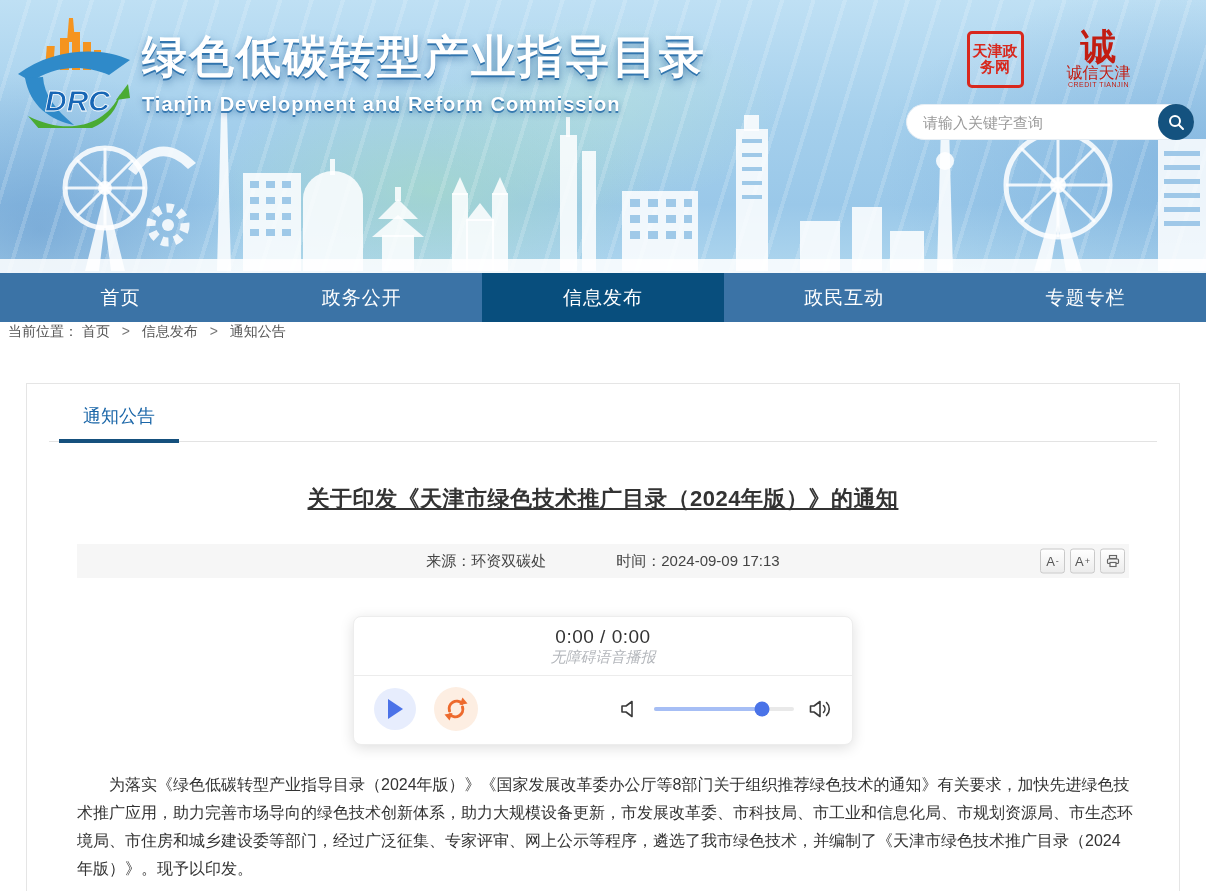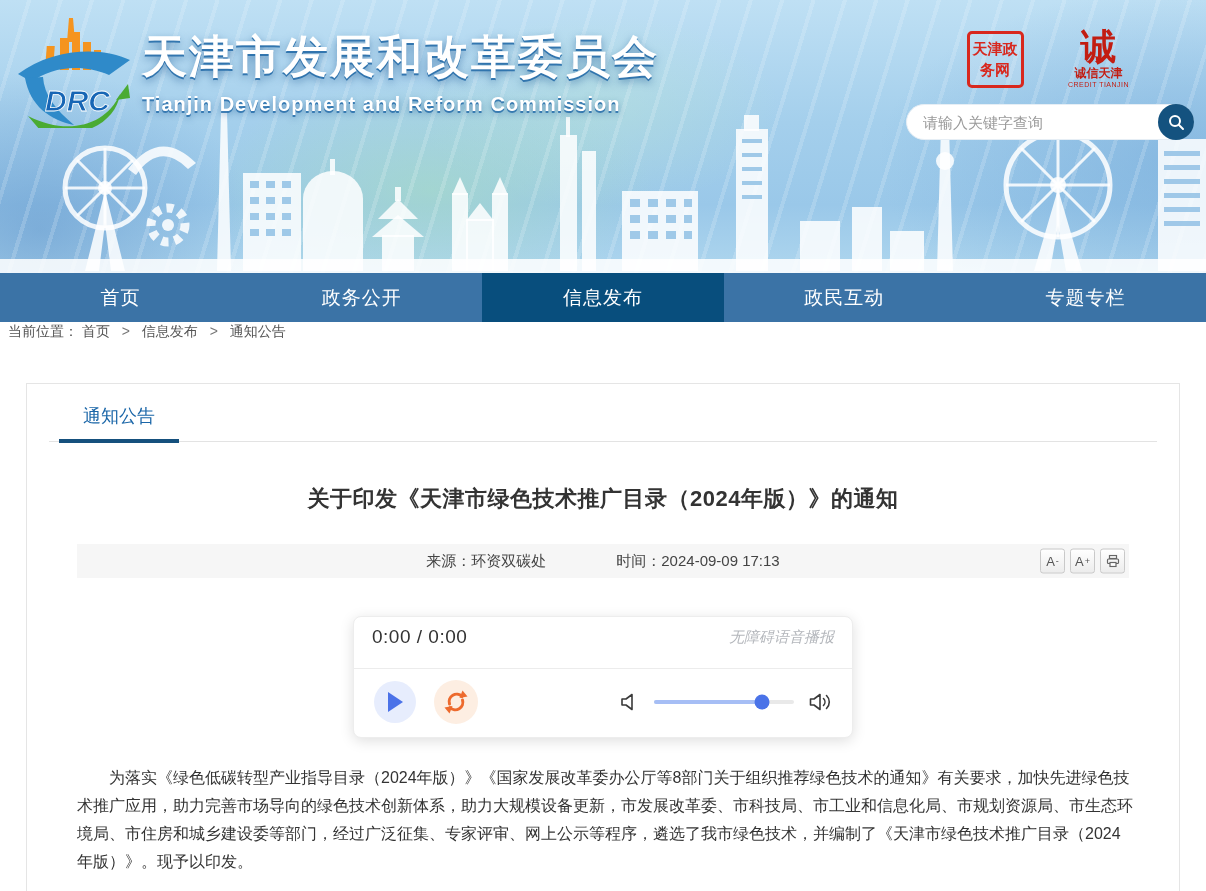--- a/index.html
+++ b/index.html
@@ -36,29 +36,29 @@
   }
   .site-subtitle {
     margin-top:6px; font-size:20px; font-weight:bold; color:#fff; letter-spacing:1px;
     text-shadow:0 2px 0 rgba(40,110,170,.85), 0 3px 6px rgba(20,80,140,.5);
   }
 
   .header-right { position:absolute; right:8px; top:28px; width:292px; z-index:3; }
   .seals { display:flex; justify-content:center; align-items:center; gap:36px; }
   .seal-gov {
     width:57px; height:57px; border:3px solid #d8281e; border-radius:5px;
-    color:#d8281e; font-family:Liberation Sans, sans-serif;
-    font-weight:bold; font-size:15px; line-height:21px; text-align:center;
+    color:#d8281e; font-family:Liberation Serif, serif;
+    font-weight:bold; font-size:15px; line-height:16px; text-align:center;
     display:flex; align-items:center; justify-content:center; padding:2px;
     text-decoration:none; background:rgba(255,255,255,.12); cursor:pointer;
   }
   .seal-credit { width:78px; text-align:center; text-decoration:none; color:#c21d12; cursor:pointer; }
   .credit-char { display:block; font-size:36px; line-height:38px; font-weight:bold;
     font-family:"Liberation Serif","DejaVu Serif",serif; }
-  .credit-cn { display:block; font-size:12px; font-weight:bold; line-height:14px;
+  .credit-cn { display:block; font-size:16px; font-weight:normal; line-height:14px;
     font-family:"Liberation Serif","DejaVu Serif",serif; }
   .credit-en { display:block; font-size:7px; letter-spacing:.5px; line-height:10px; }
 
   .searchbar { position:relative; margin-top:14px; width:288px; height:28px; }
   .search-input {
     width:100%; height:36px; border:1px solid #e6eef5; border-radius:18px;
     padding:0 44px 0 16px; font-size:15px; color:#666; outline:none; background:#fff;
   }
   .search-input::placeholder { color:#999; }
   .search-btn {
@@ -85,21 +85,21 @@
     background:#fff; min-height:500px; padding-bottom:30px;
   }
   .tabs-row { margin:20px 22px 0; border-bottom:1px solid #e3e3e3; }
   .tab {
     display:inline-block; margin-left:10px; padding:0 24px 11px; font-size:18px;
     color:#1a66a8; cursor:pointer; border-bottom:4px solid #15507d; margin-bottom:-2px;
   }
 
   .article-title {
     margin:42px 60px 30px; text-align:center; font-size:22px; font-weight:600;
-    color:#333; letter-spacing:.5px;
+    color:#333; letter-spacing:.5px;text-decoration:underline;
   }
 
   .meta-bar {
     margin:0 50px; height:34px; background:#f6f6f6; position:relative;
     display:flex; align-items:center; justify-content:center; gap:70px;
     font-size:15px; color:#444;
   }
   .meta-tools { position:absolute; right:4px; top:50%; transform:translateY(-50%); display:flex; gap:5px; }
   .tool-btn {
     width:25px; height:25px; border:1px solid #c9c9c9; border-radius:3px;
@@ -109,21 +109,21 @@
   }
   .tool-btn sup { font-size:9px; line-height:1; margin-left:1px; }
 
   
   .audio-player {
     width:500px; margin:38px auto 0; background:#fff; border:1px solid #ededed;
     border-radius:8px; box-shadow:0 3px 14px rgba(0,0,0,.13);
   }
   .ap-top {
     display:flex; justify-content:space-between; align-items:center;
-    padding:9px 18px 20px; border-bottom:1px solid #ececec;
+    padding:9px 18px 8px; border-bottom:1px solid #ececec;flex-direction:column;
   }
   .ap-time { font-size:19px; color:#333; letter-spacing:.5px; }
   .ap-caption { font-size:15px; color:#b3b6bb;font-style:italic; }
   .ap-bottom { display:flex; align-items:center; padding:11px 20px 13px; }
   .round-btn {
     border:none; border-radius:50%; cursor:pointer;
     display:flex; align-items:center; justify-content:center; padding:0;
   }
   .play-btn { width:42px; height:42px; background:#e7edfd; }
   .refresh-btn { width:44px; height:44px; background:#fdeee2; margin-left:18px; }
@@ -268,21 +268,21 @@
         <rect x="71" y="28" width="8" height="28"></rect>
         <rect x="82" y="36" width="7" height="20"></rect>
       </g>
       <path d="M6,60 C40,34 90,32 118,46 L97,61 C70,49 38,53 20,68 Z" fill="#2f8ac9"></path>
       <path d="M13,64 C18,92 38,106 62,111 C44,96 32,81 31,63 Z" fill="#2f8ac9"></path>
       <path d="M16,102 C55,122 94,112 108,80 C104,108 70,128 28,116 Z" fill="#4aab33"></path>
       <polygon points="104,86 116,70 118,84" fill="#4aab33"></polygon>
       <text x="33" y="97" font-size="30" font-style="italic" font-weight="bold" fill="#1766b5" stroke="#ffffff" stroke-width="0.8" font-family="Liberation Sans, sans-serif">DRC</text>
     </svg>
     <div class="brand-text">
-      <div class="site-title">天津市发展和改革委员会</div>
+      <div class="site-title">绿色低碳转型产业指导目录</div>
       <div class="site-subtitle">Tianjin Development and Reform Commission</div>
     </div>
   </div>
 
   <div class="header-right">
     <div class="seals">
       <a class="seal-gov">
         <span>天津政务网</span>
       </a>
       <a class="seal-credit">

